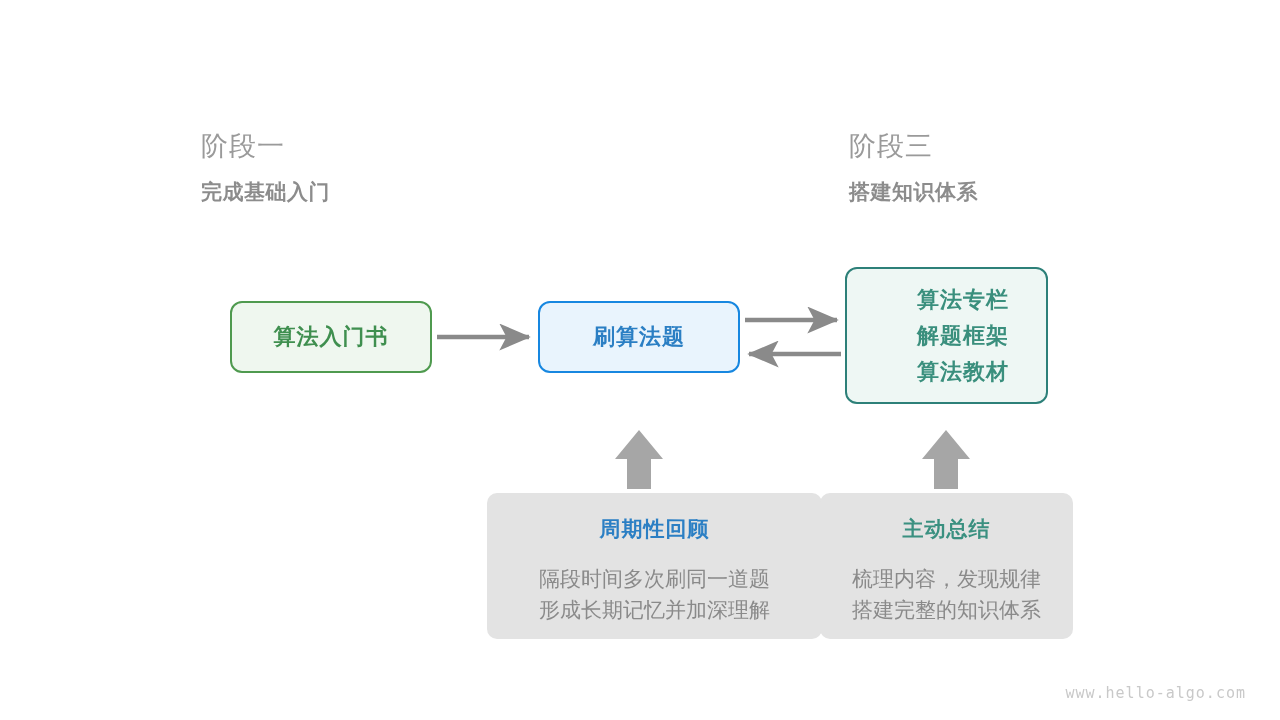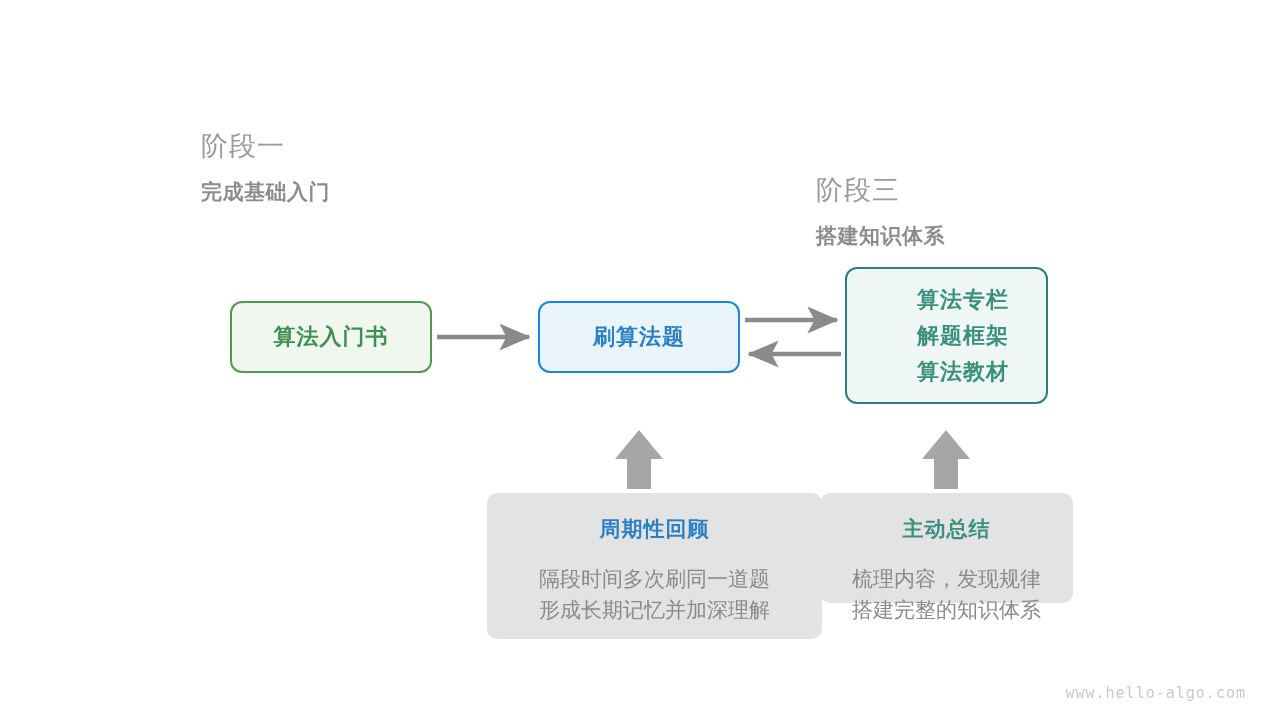--- a/index.html
+++ b/index.html
@@ -88,21 +88,21 @@
     position: absolute;
     box-sizing: border-box;
     border-radius: 10px;
     background: #e3e3e3;
     display: flex;
     flex-direction: column;
     align-items: center;
     padding-top: 22px;
   }
   #tip-review { left: 487px; top: 493px; width: 335px; height: 146px; }
-  #tip-summary { left: 820px; top: 493px; width: 253px; height: 110px; }
+  #tip-summary { left: 820px; top: 493px; width: 253px; height: 146px; }
 
   .tip-title {
     font-size: 21px;
     font-weight: 700;
     line-height: 28px;
     letter-spacing: 1px;
     white-space: nowrap;
   }
   #tip-review .tip-title { color: #2b7fc4; }
   #tip-summary .tip-title { color: #3a9080; }
@@ -138,21 +138,21 @@
 <body>
 
 <div class="canvas">
 
   <div class="stage-col" style="left:201px; top:129px;">
     <div class="stage-title">阶段一</div>
     <div class="stage-sub">完成基础入门</div>
   </div>
 
 
-  <div class="stage-col" style="left:816px; top:129px;margin-top:44px;">
+  <div class="stage-col" style="left:849px; top:129px;">
     <div class="stage-title">阶段三</div>
     <div class="stage-sub">搭建知识体系</div>
   </div>
 
   <svg class="arrows" viewBox="0 0 1280 720">
     <defs>
       <marker id="ah-right" markerWidth="7" markerHeight="6" refX="6.6" refY="3" orient="auto" markerUnits="strokeWidth">
         <path d="M0,0 L7,3 L0,6 L1.6,3 Z" fill="#8a8a8a"></path>
       </marker>
       <marker id="ah-left" markerWidth="7" markerHeight="6" refX="6.6" refY="3" orient="auto" markerUnits="strokeWidth">

